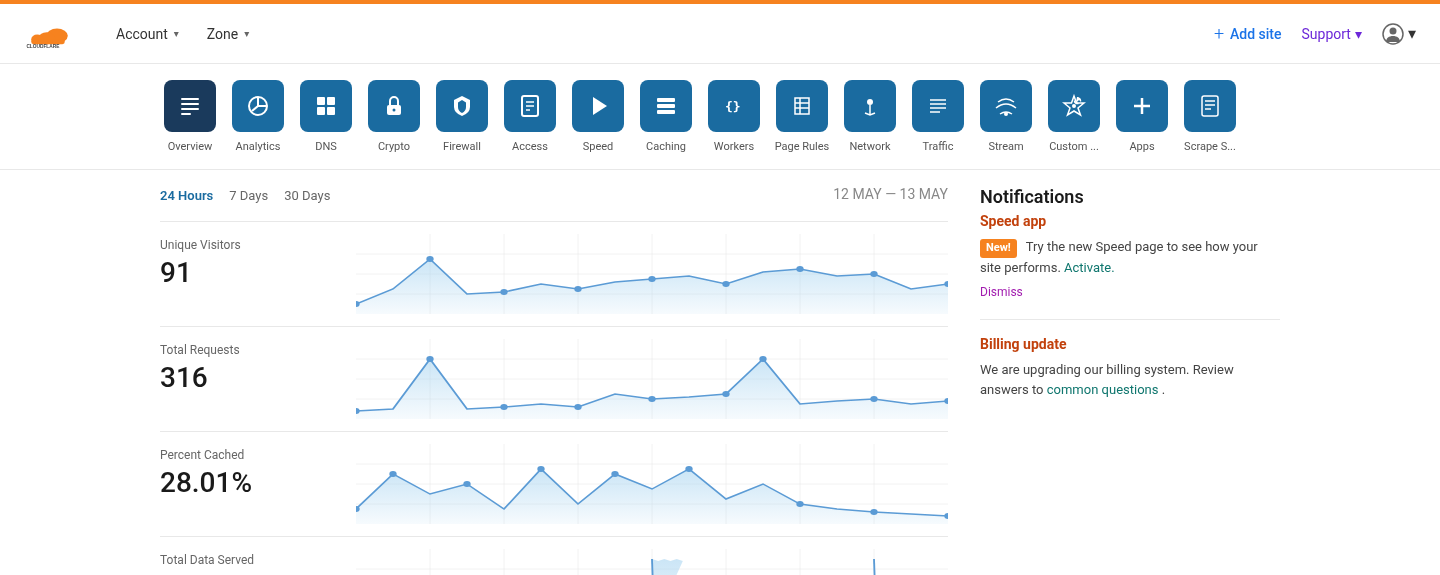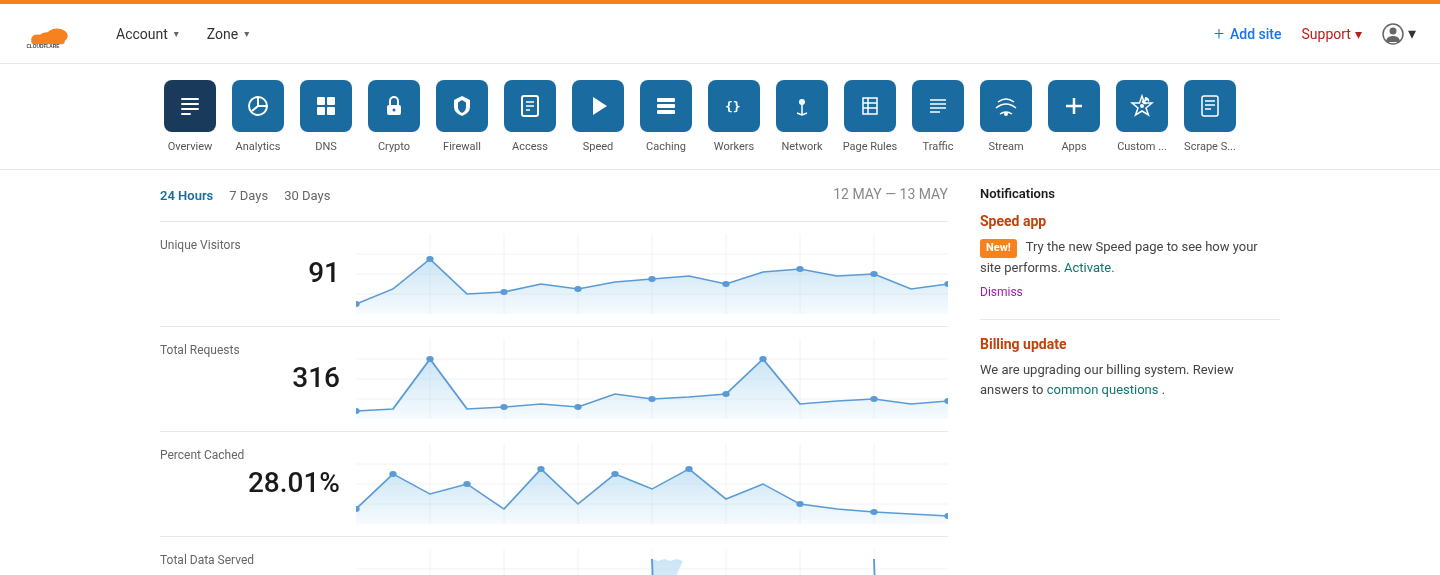--- a/index.html
+++ b/index.html
@@ -61,21 +61,21 @@
       color: #1a73e8;
       cursor: pointer;
       font-weight: 500;
     }
     .add-site-btn .plus { font-size: 18px; font-weight: 300; }
     .support-btn {
       display: flex;
       align-items: center;
       gap: 4px;
       font-size: 14px;
-      color: #b91c1c;
+      color: #6d28d9;
       cursor: pointer;
     }
     .user-btn {
       display: flex;
       align-items: center;
       gap: 4px;
       cursor: pointer;
     }
 
     
@@ -173,43 +173,42 @@
     }
     .stat-label {
       font-size: 12px;
       color: #666;
       margin-bottom: 4px;
     }
     .stat-value {
       font-size: 28px;
       font-weight: 500;
       color: #1a1a1a;
-      text-align: right;
     }
     .chart-area {
       flex: 1;
       height: 80px;
       position: relative;
     }
     .chart-area svg {
       width: 100%;
       height: 100%;
     }
 
     
     .right-panel {
       width: 300px;
       padding: 16px 0;
       flex-shrink: 0;
     }
     .notifications-title {
-      font-size: 13px;
+      font-size: 18px;
       font-weight: 600;
       color: #1a1a1a;
-      margin-bottom: 12px;
+      margin-bottom: 6px;
     }
     .notification-item {
       margin-bottom: 20px;
     }
     .notification-item-title {
       font-size: 14px;
       font-weight: 700;
       color: #c2410c;
       margin-bottom: 8px;
     }
@@ -391,43 +390,43 @@
     <div class="icon-box">
       <svg width="24" height="24" viewBox="0 0 24 24" fill="white">
         <text x="3" y="17" font-size="13" font-weight="700" fill="white" font-family="monospace">{}</text>
       </svg>
     </div>
     <span class="icon-label">Workers</span>
   </div>
 
   <div class="icon-nav-item">
     <div class="icon-box">
-      <svg width="24" height="24" viewBox="0 0 24 24" fill="white">
-        <circle cx="12" cy="8" r="3" fill="white"></circle>
-        <path d="M12 11 L12 21" stroke="white" stroke-width="1.5"></path>
-        <path d="M7 19 L12 21 L17 19" stroke="white" stroke-width="1.5" fill="none"></path>
-      </svg>
-    </div>
-    <span class="icon-label">Network</span>
-  </div>
-
-  <div class="icon-nav-item">
-    <div class="icon-box">
       <svg width="24" height="24" viewBox="0 0 24 24">
         <polygon points="5,4 19,4 19,20 5,20" fill="none" stroke="white" stroke-width="1.5"></polygon>
         <line x1="5" y1="9" x2="19" y2="9" stroke="white" stroke-width="1.5"></line>
         <line x1="5" y1="14" x2="19" y2="14" stroke="white" stroke-width="1.5"></line>
         <line x1="10" y1="4" x2="10" y2="20" stroke="white" stroke-width="1.5"></line>
       </svg>
     </div>
     <span class="icon-label">Page Rules</span>
   </div>
 
   <div class="icon-nav-item">
     <div class="icon-box">
+      <svg width="24" height="24" viewBox="0 0 24 24" fill="white">
+        <circle cx="12" cy="8" r="3" fill="white"></circle>
+        <path d="M12 11 L12 21" stroke="white" stroke-width="1.5"></path>
+        <path d="M7 19 L12 21 L17 19" stroke="white" stroke-width="1.5" fill="none"></path>
+      </svg>
+    </div>
+    <span class="icon-label">Network</span>
+  </div>
+
+  <div class="icon-nav-item">
+    <div class="icon-box">
       <svg width="24" height="24" viewBox="0 0 24 24">
         <line x1="4" y1="6" x2="20" y2="6" stroke="white" stroke-width="1.5"></line>
         <line x1="4" y1="10" x2="20" y2="10" stroke="white" stroke-width="1.5"></line>
         <line x1="4" y1="14" x2="20" y2="14" stroke="white" stroke-width="1.5"></line>
         <line x1="4" y1="18" x2="14" y2="18" stroke="white" stroke-width="1.5"></line>
       </svg>
     </div>
     <span class="icon-label">Traffic</span>
   </div>
 
@@ -439,38 +438,38 @@
         <path d="M6 20 Q12 16 18 20" fill="none" stroke="white" stroke-width="1.5"></path>
         <circle cx="12" cy="20" r="2" fill="white"></circle>
       </svg>
     </div>
     <span class="icon-label">Stream</span>
   </div>
 
   <div class="icon-nav-item">
     <div class="icon-box">
       <svg width="24" height="24" viewBox="0 0 24 24" fill="white">
-        <line x1="12" y1="4" x2="12" y2="20" stroke="white" stroke-width="2.5"></line>
-        <line x1="4" y1="12" x2="20" y2="12" stroke="white" stroke-width="2.5"></line>
-      </svg>
-    </div>
-    <span class="icon-label">Apps</span>
-  </div>
-
-  <div class="icon-nav-item">
-    <div class="icon-box">
-      <svg width="24" height="24" viewBox="0 0 24 24" fill="white">
         <path d="M12 2 L14.5 9 L22 9 L16 14 L18.5 21 L12 17 L5.5 21 L8 14 L2 9 L9.5 9 Z" fill="none" stroke="white" stroke-width="1.5"></path>
         <circle cx="12" cy="12" r="2" fill="white"></circle>
         <path d="M20 4 L20 12 M16 8 L24 8" stroke="none"></path>
 
         <path d="M15 3 C18 3 20 5.5 19 8 L17 6 L15 8 L17 10 C14 11 11 9 12 6 L14 8 Z" fill="white"></path>
       </svg>
     </div>
     <span class="icon-label">Custom ...</span>
+  </div>
+
+  <div class="icon-nav-item">
+    <div class="icon-box">
+      <svg width="24" height="24" viewBox="0 0 24 24" fill="white">
+        <line x1="12" y1="4" x2="12" y2="20" stroke="white" stroke-width="2.5"></line>
+        <line x1="4" y1="12" x2="20" y2="12" stroke="white" stroke-width="2.5"></line>
+      </svg>
+    </div>
+    <span class="icon-label">Apps</span>
   </div>
 
   <div class="icon-nav-item">
     <div class="icon-box">
       <svg width="24" height="24" viewBox="0 0 24 24">
         <rect x="4" y="2" width="16" height="20" rx="2" fill="none" stroke="white" stroke-width="1.5"></rect>
         <line x1="7" y1="7" x2="17" y2="7" stroke="white" stroke-width="1.5"></line>
         <line x1="7" y1="11" x2="17" y2="11" stroke="white" stroke-width="1.5"></line>
         <line x1="7" y1="15" x2="13" y2="15" stroke="white" stroke-width="1.5"></line>
       </svg>

